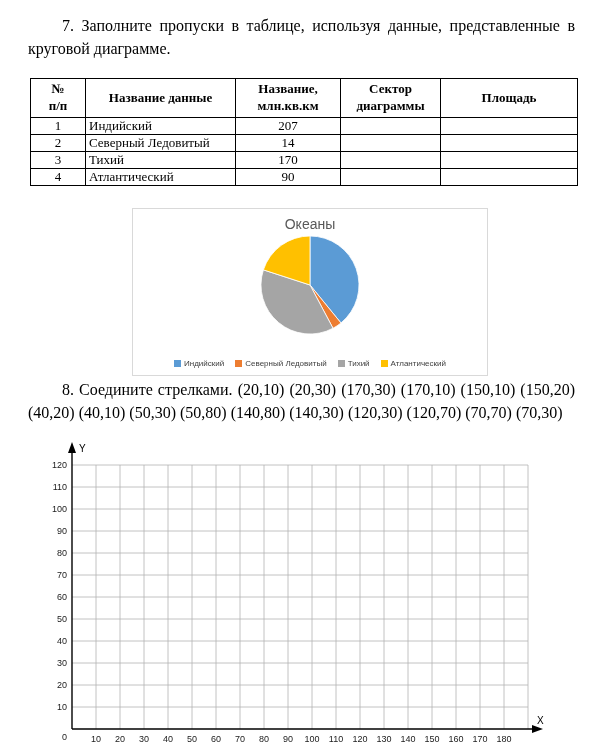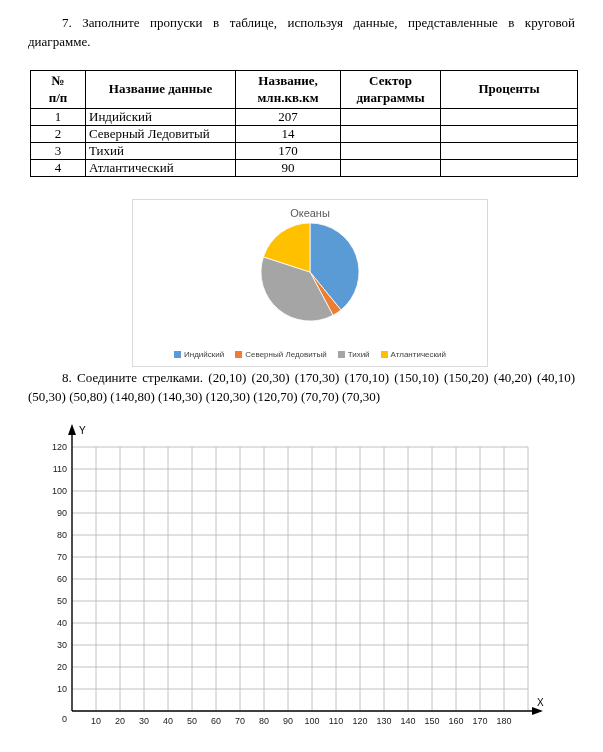--- a/index.html
+++ b/index.html
@@ -1,31 +1,31 @@
 <!DOCTYPE html>
 <html><head>
 <meta charset="utf-8">
 <style>
   * { margin:0; padding:0; box-sizing:border-box; }
   html,body { width:603px; height:752px; background:#ffffff; overflow:hidden; }
   body { font-family:"Liberation Serif", serif; color:#000; }
   .page { padding:14px 28px 0 28px; }
 
-  .task { font-size:13px; line-height:1.45; text-align:justify; text-indent:34px; }
+  .task { font-size:16px; line-height:1.45; text-align:justify; text-indent:34px; }
 
   table.oceans { border-collapse:collapse; width:547px; margin:18px 0 0 2px; table-layout:fixed; }
   table.oceans th, table.oceans td { border:1px solid #000; font-size:13px; }
   table.oceans th { font-weight:bold; text-align:center; white-space:pre-line; line-height:1.3; padding:2px 2px; vertical-align:middle; }
   table.oceans td { height:17px; padding:0 3px; vertical-align:middle; }
   td.center { text-align:center; }
   td.name { text-align:left; padding-left:6px; }
 
   .chartbox { width:356px; height:168px; border:1px solid #d9d9d9; margin:22px 0 0 104px;
               position:relative; background:#fff; font-family:"Liberation Sans", sans-serif; }
-  .chart-title { text-align:center; color:#595959; font-size:11px; margin-top:7px; }
+  .chart-title { text-align:center; color:#595959; font-size:14px; margin-top:7px; }
   .pie-wrap { display:flex; justify-content:center; margin-top:1px; }
   .legend { position:absolute; bottom:7px; left:0; right:0; display:flex; justify-content:center;
             gap:11px; font-size:8px; color:#404040; align-items:center; }
   .legend-item { display:flex; align-items:center; gap:3px; }
   .swatch { width:7px; height:7px; display:inline-block; }
 
   .task8 { margin-top:2px; }
   .grid-svg { margin:12px 0 0 6px; display:block; }
   .tick { font-family:"Liberation Sans", sans-serif; font-size:9px; fill:#1a1a1a; }
   .axis-label { font-family:"Liberation Sans", sans-serif; font-size:10px; fill:#000; }
@@ -47,21 +47,21 @@
     </colgroup>
     <thead>
       <tr>
         <th>№
 п/п</th>
         <th>Название данные</th>
         <th>Название,
 млн.кв.км</th>
         <th>Сектор
 диаграммы</th>
-        <th>Проценты</th>
+        <th>Площадь</th>
       </tr>
     </thead>
     <tbody>
       <tr>
         <td class="center">1</td>
         <td class="name">Индийский</td>
         <td class="center">207</td>
         <td class="center"></td>
         <td class="center"></td>
       </tr>

